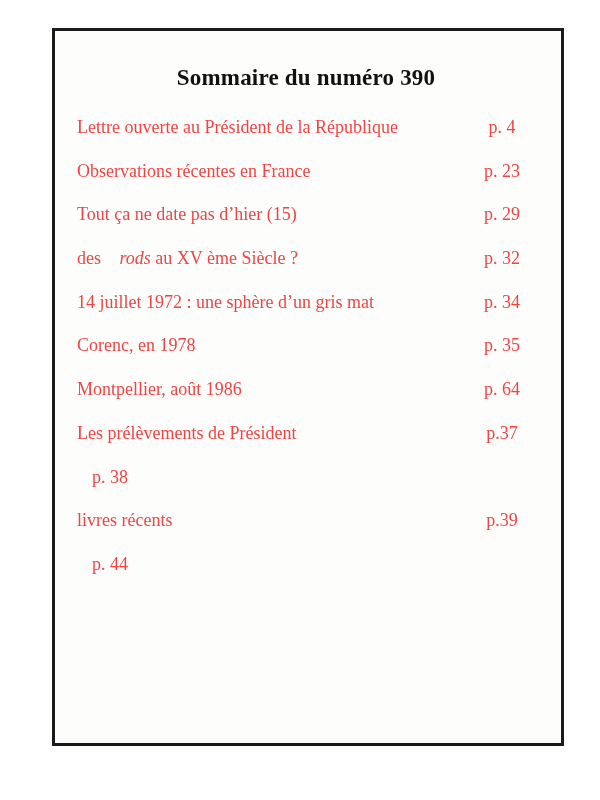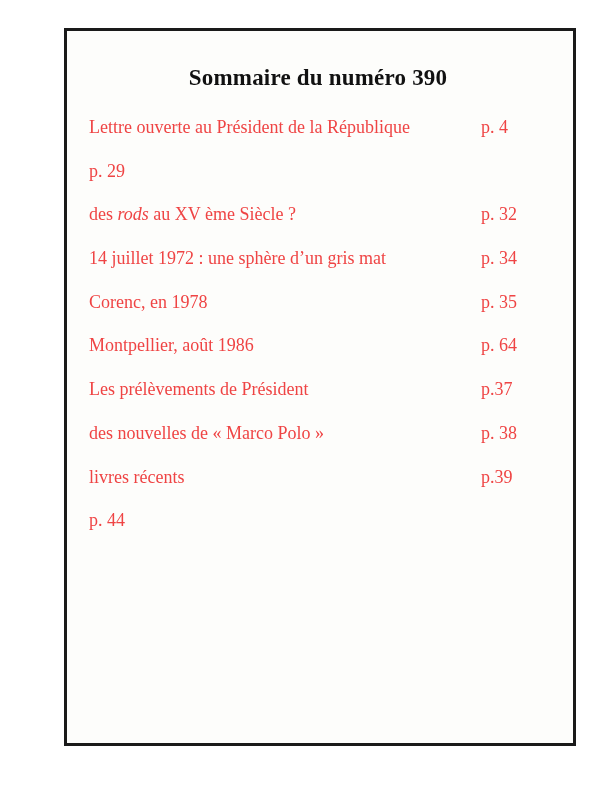--- a/index.html
+++ b/index.html
@@ -23,21 +23,21 @@
   .edge-strip {
     position: absolute;
     left: 0;
     top: 0;
     width: 22px;
     height: 800px;
     background: #ffffff;
   }
   .toc-frame {
     position: absolute;
-    left: 64px;
+    left: 52px;
     top: 28px;
     width: 512px;
     height: 718px;
     border-left: 3px solid #1a1a1a;
     border-top: 3px solid #1a1a1a;
     border-bottom: 3px solid #1a1a1a;
     border-right: 3px solid #1a1a1a;
     box-sizing: border-box;
     background: #fdfdfb;
   }
@@ -71,25 +71,26 @@
     color: #ef4444;
     line-height: 1.15;
   }
   .toc-label {
     flex: 0 1 auto;
     padding-right: 12px;
     white-space: nowrap;
   }
   .toc-label em {
     font-style: italic;
+    margin-left: 14px;
   }
   .toc-page {
     flex: 0 0 auto;
     width: 66px;
-    text-align: left;
+    text-align: center;
     white-space: nowrap;
     font-family: Liberation Serif, serif;
   }
   
   .ghost {
     position: absolute;
     color: rgba(120, 120, 120, 0.16);
     font-size: 12px;
     font-family: "Liberation Serif", serif;
     letter-spacing: 0.4px;
@@ -124,22 +125,27 @@
 
       <div class="toc-list">
 
         <div class="toc-row">
           <span class="toc-label">Lettre ouverte au Président de la République</span>
           <span class="toc-page">p. 4</span>
         </div>
 
 
 
+        <div class="toc-row">
+          <span class="toc-label">Observations récentes en France</span>
+          <span class="toc-page">p. 23</span>
+        </div>
 
         <div class="toc-row">
+          <span class="toc-label">Tout ça ne date pas d’hier (15)</span>
           <span class="toc-page">p. 29</span>
         </div>
 
         <div class="toc-row">
           <span class="toc-label">des <em>rods</em> au XV ème Siècle ?</span>
           <span class="toc-page">p. 32</span>
         </div>
 
         <div class="toc-row">
           <span class="toc-label">14 juillet 1972 : une sphère d’un gris mat</span>
@@ -155,21 +161,20 @@
           <span class="toc-label">Montpellier, août 1986</span>
           <span class="toc-page">p. 64</span>
         </div>
 
         <div class="toc-row">
           <span class="toc-label">Les prélèvements de Président</span>
           <span class="toc-page">p.37</span>
         </div>
 
         <div class="toc-row">
-          <span class="toc-label">des nouvelles de « Marco Polo »</span>
           <span class="toc-page">p. 38</span>
         </div>
 
         <div class="toc-row">
           <span class="toc-label">livres récents</span>
           <span class="toc-page">p.39</span>
         </div>
 
         <div class="toc-row">
           <span class="toc-page">p. 44</span>

